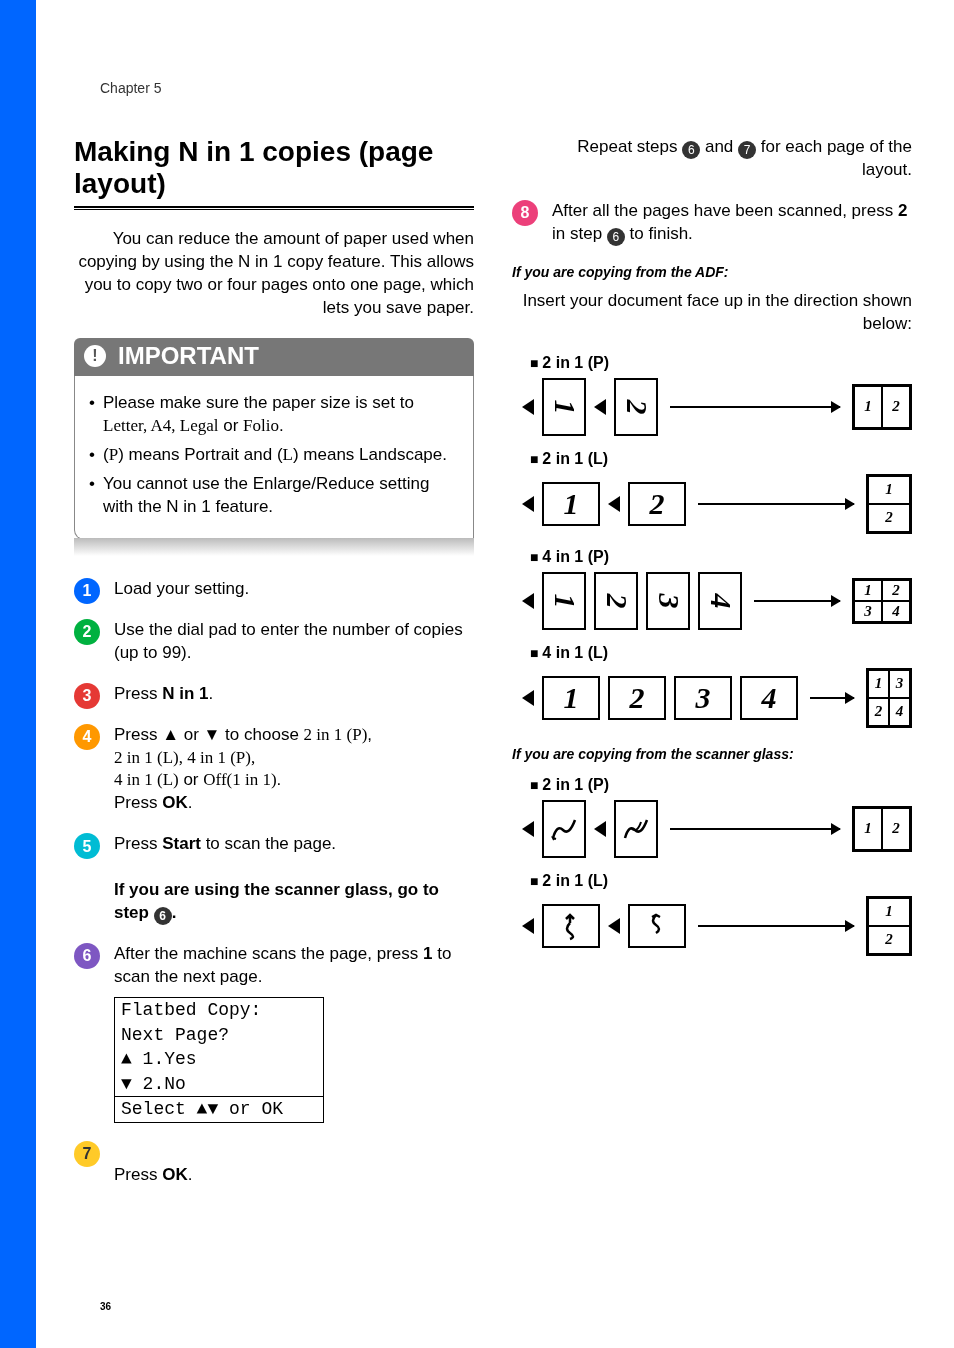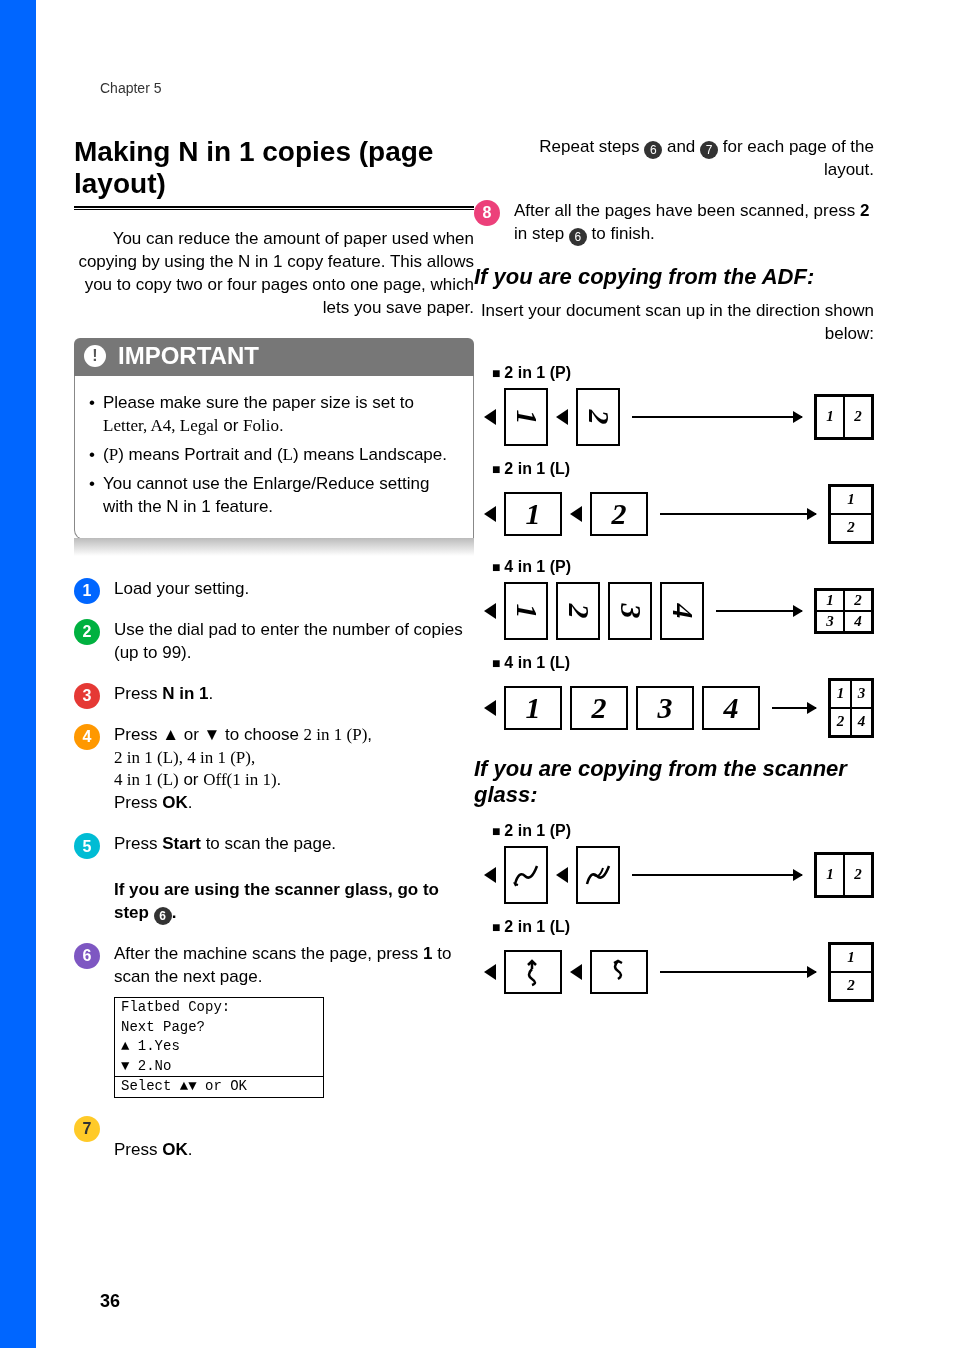--- a/index.html
+++ b/index.html
@@ -1,22 +1,22 @@
 <!DOCTYPE html>
 <html><head>
 <meta charset="utf-8">
 <style>
   * { box-sizing: border-box; margin: 0; padding: 0; }
   html, body { width: 954px; height: 1348px; background: #fff; font-family: Arial, Helvetica, sans-serif; color: #000; }
   .left-bar { position: absolute; left: 0; top: 0; width: 36px; height: 1348px; background: #0066ff; }
   .page { position: absolute; left: 36px; top: 0; width: 918px; height: 1348px; }
   .chapter { position: absolute; left: 64px; top: 80px; font-size: 14px; color: #333; }
-  .pagenum { position: absolute; left: 64px; bottom: 36px; font-size: 18px; font-weight: bold; }
-
-  .cols { position: absolute; left: 38px; top: 136px; width: 840px; display: flex; }
+  .pagenum { position: absolute; left: 64px; bottom: 36px; font-size: 10px; font-weight: bold; }
+
+  .cols { position: absolute; left: 38px; top: 136px; width: 840px; display: flex; gap: 38px; }
   .col { width: 400px; }
 
   h1.section-title { font-size: 28px; font-weight: bold; line-height: 1.15; margin-bottom: 6px; }
   .title-rule { height: 4px; width: 100%; background: linear-gradient(#000 0 2px, #fff 2px 3px, #000 3px 4px); margin-bottom: 18px; }
 
   p.body { font-size: 17px; line-height: 1.35; margin-bottom: 18px; text-align: right; }
 
   .important-box { margin: 8px 0 22px 0; }
   .important-head { background: #777; color: #fff; font-weight: bold; font-size: 24px; padding: 4px 10px 6px 10px; display: flex; align-items: center; gap: 12px; border-top-left-radius: 6px; border-top-right-radius: 6px; }
   .important-icon { display:inline-flex; width:22px; height:22px; border-radius:50%; background:#fff; color:#555; align-items:center; justify-content:center; font-size:16px; font-weight:bold; }
@@ -26,25 +26,25 @@
   .important-body li::before { content: "•"; position: absolute; left: 0; top: 0; }
   .mono { font-family: Liberation Serif, serif; }
   .grad-shadow { height: 18px; background: linear-gradient(#bbb, #fff); margin-top: -2px; }
 
   ol.steps { list-style: none; counter-reset: step; }
   ol.steps > li { position: relative; padding-left: 40px; font-size: 17px; line-height: 1.35; margin: 14px 0 18px 0; }
   ol.steps > li .num { position: absolute; left: 0; top: 0; width: 26px; height: 26px; border-radius: 50%; color: #fff; font-weight: bold; display: flex; align-items: center; justify-content: center; font-size: 16px; }
   .c1{background:#0066ff;} .c2{background:#00b140;} .c3{background:#e53935;} .c4{background:#ff9800;} .c5{background:#00bcd4;} .c6{background:#7e57c2;} .c7{background:#ffca28; color:#333 !important;} .c8{background:#ec407a;}
   .inline-badge { display:inline-flex; width:18px; height:18px; border-radius:50%; background:#333; color:#fff; font-size:12px; align-items:center; justify-content:center; vertical-align: -2px; }
 
-  .lcd { border: 1.5px solid #000; width: 210px; margin-top: 8px; font-family: "Lucida Console","Courier New",monospace; font-size: 14px; line-height: 1.25; }
+  .lcd { border: 1.5px solid #000; width: 210px; margin-top: 8px; font-family: "Lucida Console","Courier New",monospace; font-size: 18px; line-height: 1.25; }
   .lcd div { padding: 1px 6px; }
   .lcd .sep { border-top: 1.5px solid #000; }
 
-  h2.sub { font-size: 22px; font-style: italic; font-weight: bold; margin: 18px 0 10px 0; }
+  h2.sub { font-size: 14px; font-style: italic; font-weight: bold; margin: 18px 0 10px 0; }
   .layout-label { font-size: 16px; font-weight: bold; margin: 14px 0 6px 18px; }
   .layout-label::before { content: "■ "; font-size: 14px; }
 
   .diagram { display: flex; align-items: center; gap: 8px; margin: 4px 0 2px 10px; }
   .tri-l { width: 0; height: 0; border-top: 8px solid transparent; border-bottom: 8px solid transparent; border-right: 12px solid #000; }
   .cell { border: 2px solid #000; display: inline-flex; align-items: center; justify-content: center; font-family: "Times New Roman", serif; font-style: italic; font-weight: bold; }
   .cell.port { width: 44px; height: 58px; font-size: 30px; }
   .cell.land { width: 58px; height: 44px; font-size: 30px; }
   .arrow-long { flex: 1; min-width: 60px; height: 2px; background: #000; position: relative; margin: 0 4px; }
   .arrow-long::after { content:""; position:absolute; right:-1px; top:-5px; width:0; height:0; border-top:6px solid transparent; border-bottom:6px solid transparent; border-left:10px solid #000; }
@@ -130,21 +130,21 @@
         <span>Repeat steps </span><span class="inline-badge">6</span><span> and </span><span class="inline-badge">7</span><span> for each page of the layout.</span>
       </p>
 
       <ol class="steps">
         <li><span class="num c8">8</span>
           <span>After all the pages have been scanned, press </span><b>2</b><span> in step </span><span class="inline-badge">6</span><span> to finish.</span>
         </li>
       </ol>
 
       <h2 class="sub">If you are copying from the ADF:</h2>
-      <p class="body">Insert your document scan up in the direction shown below:</p>
+      <p class="body">Insert your document face up in the direction shown below:</p>
 
       <div class="layout-label">2 in 1 (P)</div>
       <div class="diagram">
         <span class="tri-l"></span>
           <span class="cell port">
             <span class="rot">1</span>
           </span>
         <span class="tri-l"></span>
           <span class="cell port">
             <span class="rot">2</span>

